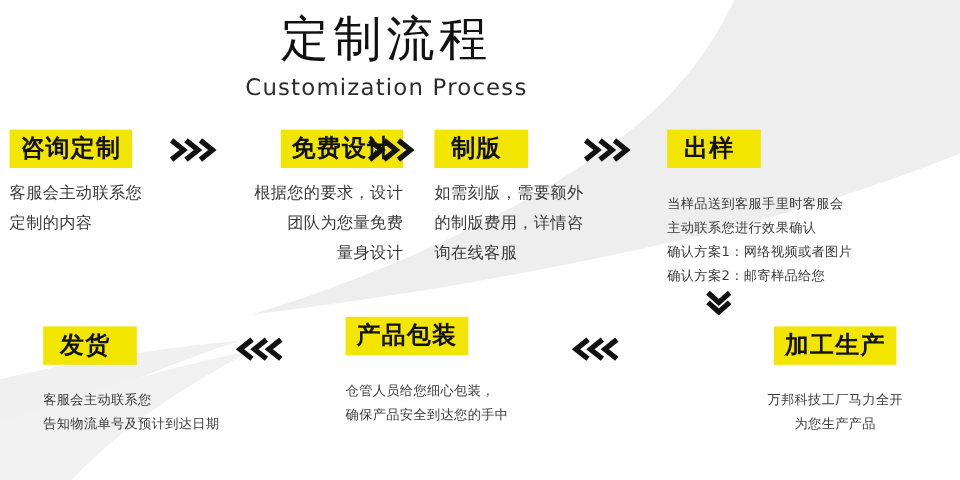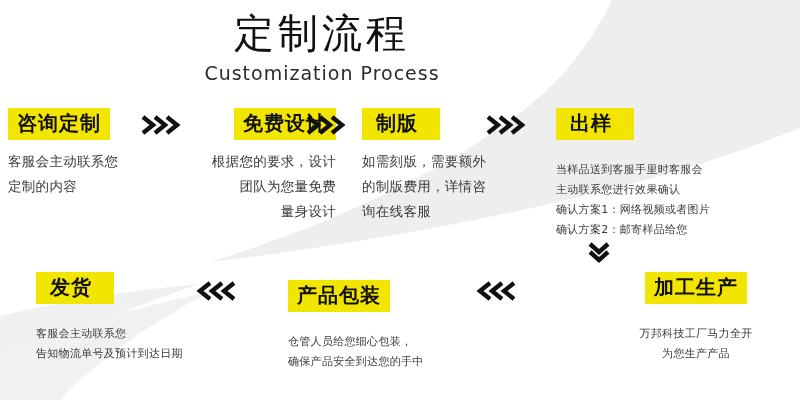--- a/index.html
+++ b/index.html
@@ -146,21 +146,21 @@
   <div class="arrow" style="left:196px; top:279px;">
     <svg width="42" height="24" viewBox="0 0 42 24">
       <g fill="none" stroke="#111" stroke-width="4.4" stroke-linecap="butt" stroke-linejoin="miter">
         <polyline points="38,4 28,12 38,20"></polyline>
         <polyline points="26,4 16,12 26,20"></polyline>
         <polyline points="14,4 4,12 14,20"></polyline>
       </g>
     </svg>
   </div>
 
-  <div class="step" style="left:288px; top:280px; width:240px;">
+  <div class="step" style="left:288px; top:264px; width:240px;">
     <span class="tag">产品包装</span>
     <div class="desc tight">仓管人员给您细心包装，
 确保产品安全到达您的手中</div>
   </div>
 
   <div class="arrow" style="left:476px; top:279px;">
     <svg width="42" height="24" viewBox="0 0 42 24">
       <g fill="none" stroke="#111" stroke-width="4.4" stroke-linecap="butt" stroke-linejoin="miter">
         <polyline points="38,4 28,12 38,20"></polyline>
         <polyline points="26,4 16,12 26,20"></polyline>

